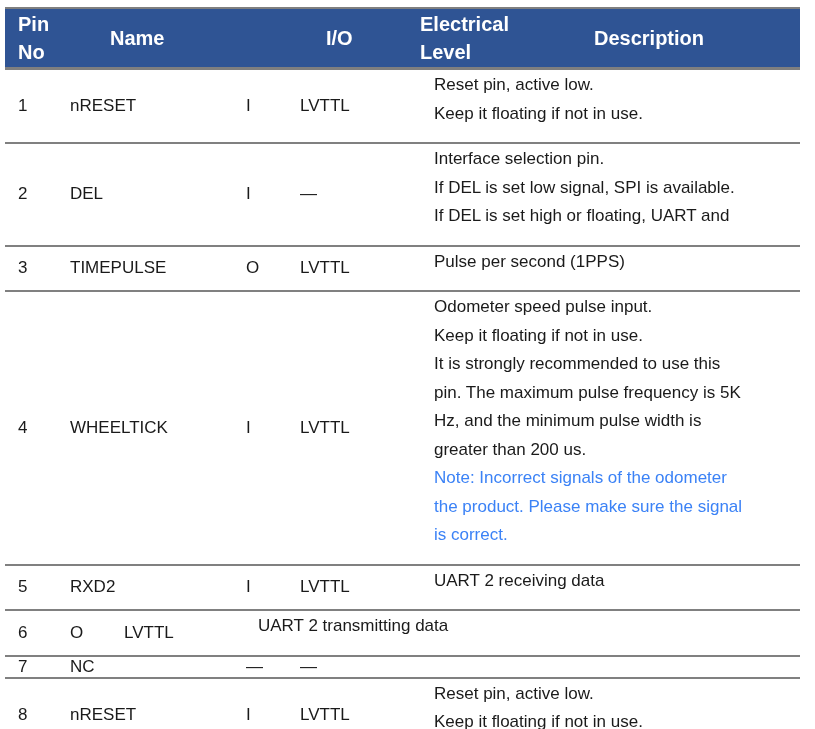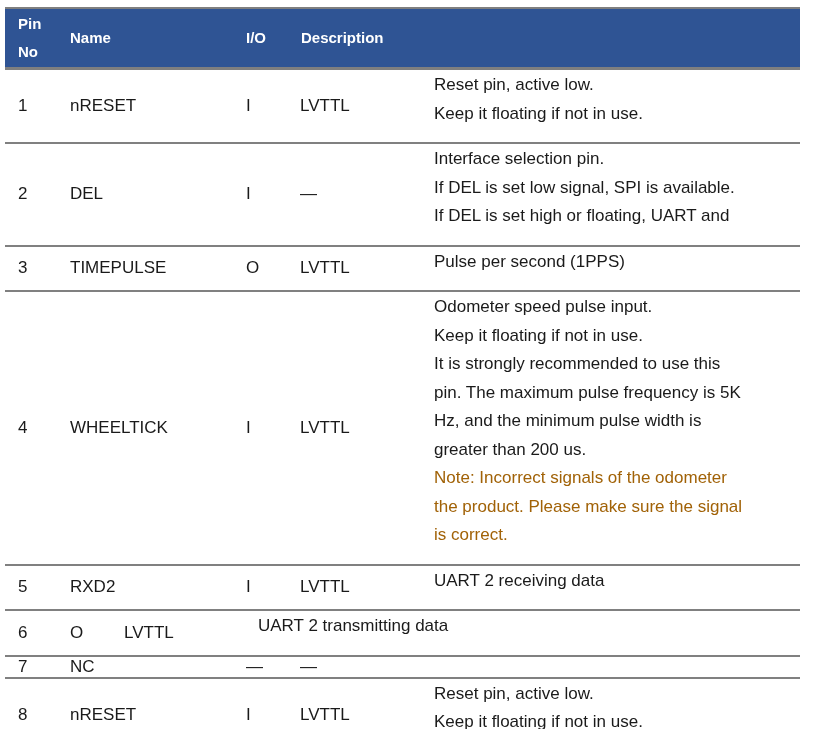--- a/index.html
+++ b/index.html
@@ -1,49 +1,53 @@
 <!DOCTYPE html>
 <html><head>
 <meta charset="utf-8">
 <style>
   html, body { margin: 0; padding: 0; background: #ffffff; }
   body { width: 815px; height: 729px; position: relative; overflow: hidden;
          font-family: "Liberation Sans", "DejaVu Sans", sans-serif; color: #1a1a1a; }
   .tbl { position: absolute; left: 5px; top: 7px; width: 795px; }
-  .hdr { background: #2f5494; color: #ffffff; font-weight: bold; font-size: 15px;
+  .hdr { background: #2f5494; color: #ffffff; font-weight: bold; font-size: 20px;
          height: 58px; display: flex; border-top: 2px solid #7f7f7f; border-bottom: 3px solid #7f7f7f;
-         box-sizing: content-box; }
+         box-sizing: content-box; gap: 40px; }
   .hdr .c { display: flex; flex-direction: column; justify-content: center; line-height: 28px; }
   .row { display: flex; border-bottom: 2px solid #808080; font-size: 17px; }
   .c { box-sizing: border-box; padding-left: 13px; }
   .c-no { width: 52px; }
   .c-name { width: 176px; }
   .c-io { width: 54px; }
   .c-lvl { width: 133px; padding-left: 13px; }
   .c-desc { flex: 1; padding-left: 14px; }
   .row .c { display: flex; align-items: center; }
   .row .c-desc { flex-direction: column; align-items: flex-start; justify-content: center; padding-top: 1px; padding-bottom: 14px; }
   .line { line-height: 28.5px; white-space: nowrap; }
-  .note { color: #a16207; }
+  .note { color: #3b82f6; }
   sup { font-size: 10px; vertical-align: super; line-height: 0; }
 </style>
 </head>
 <body>
 
 <div class="tbl">
   <div class="hdr">
     <div class="c c-no">
       <span>Pin</span>
       <span>No</span>
     </div>
     <div class="c c-name">
       <span>Name</span>
     </div>
     <div class="c c-io">
       <span>I/O</span>
+    </div>
+    <div class="c c-lvl">
+      <span>Electrical</span>
+      <span>Level</span>
     </div>
     <div class="c c-desc">
       <span>Description</span>
     </div>
   </div>
   <div id="rows">
       <div class="row">
         <div class="c c-no">
           <span>1</span>
         </div>

